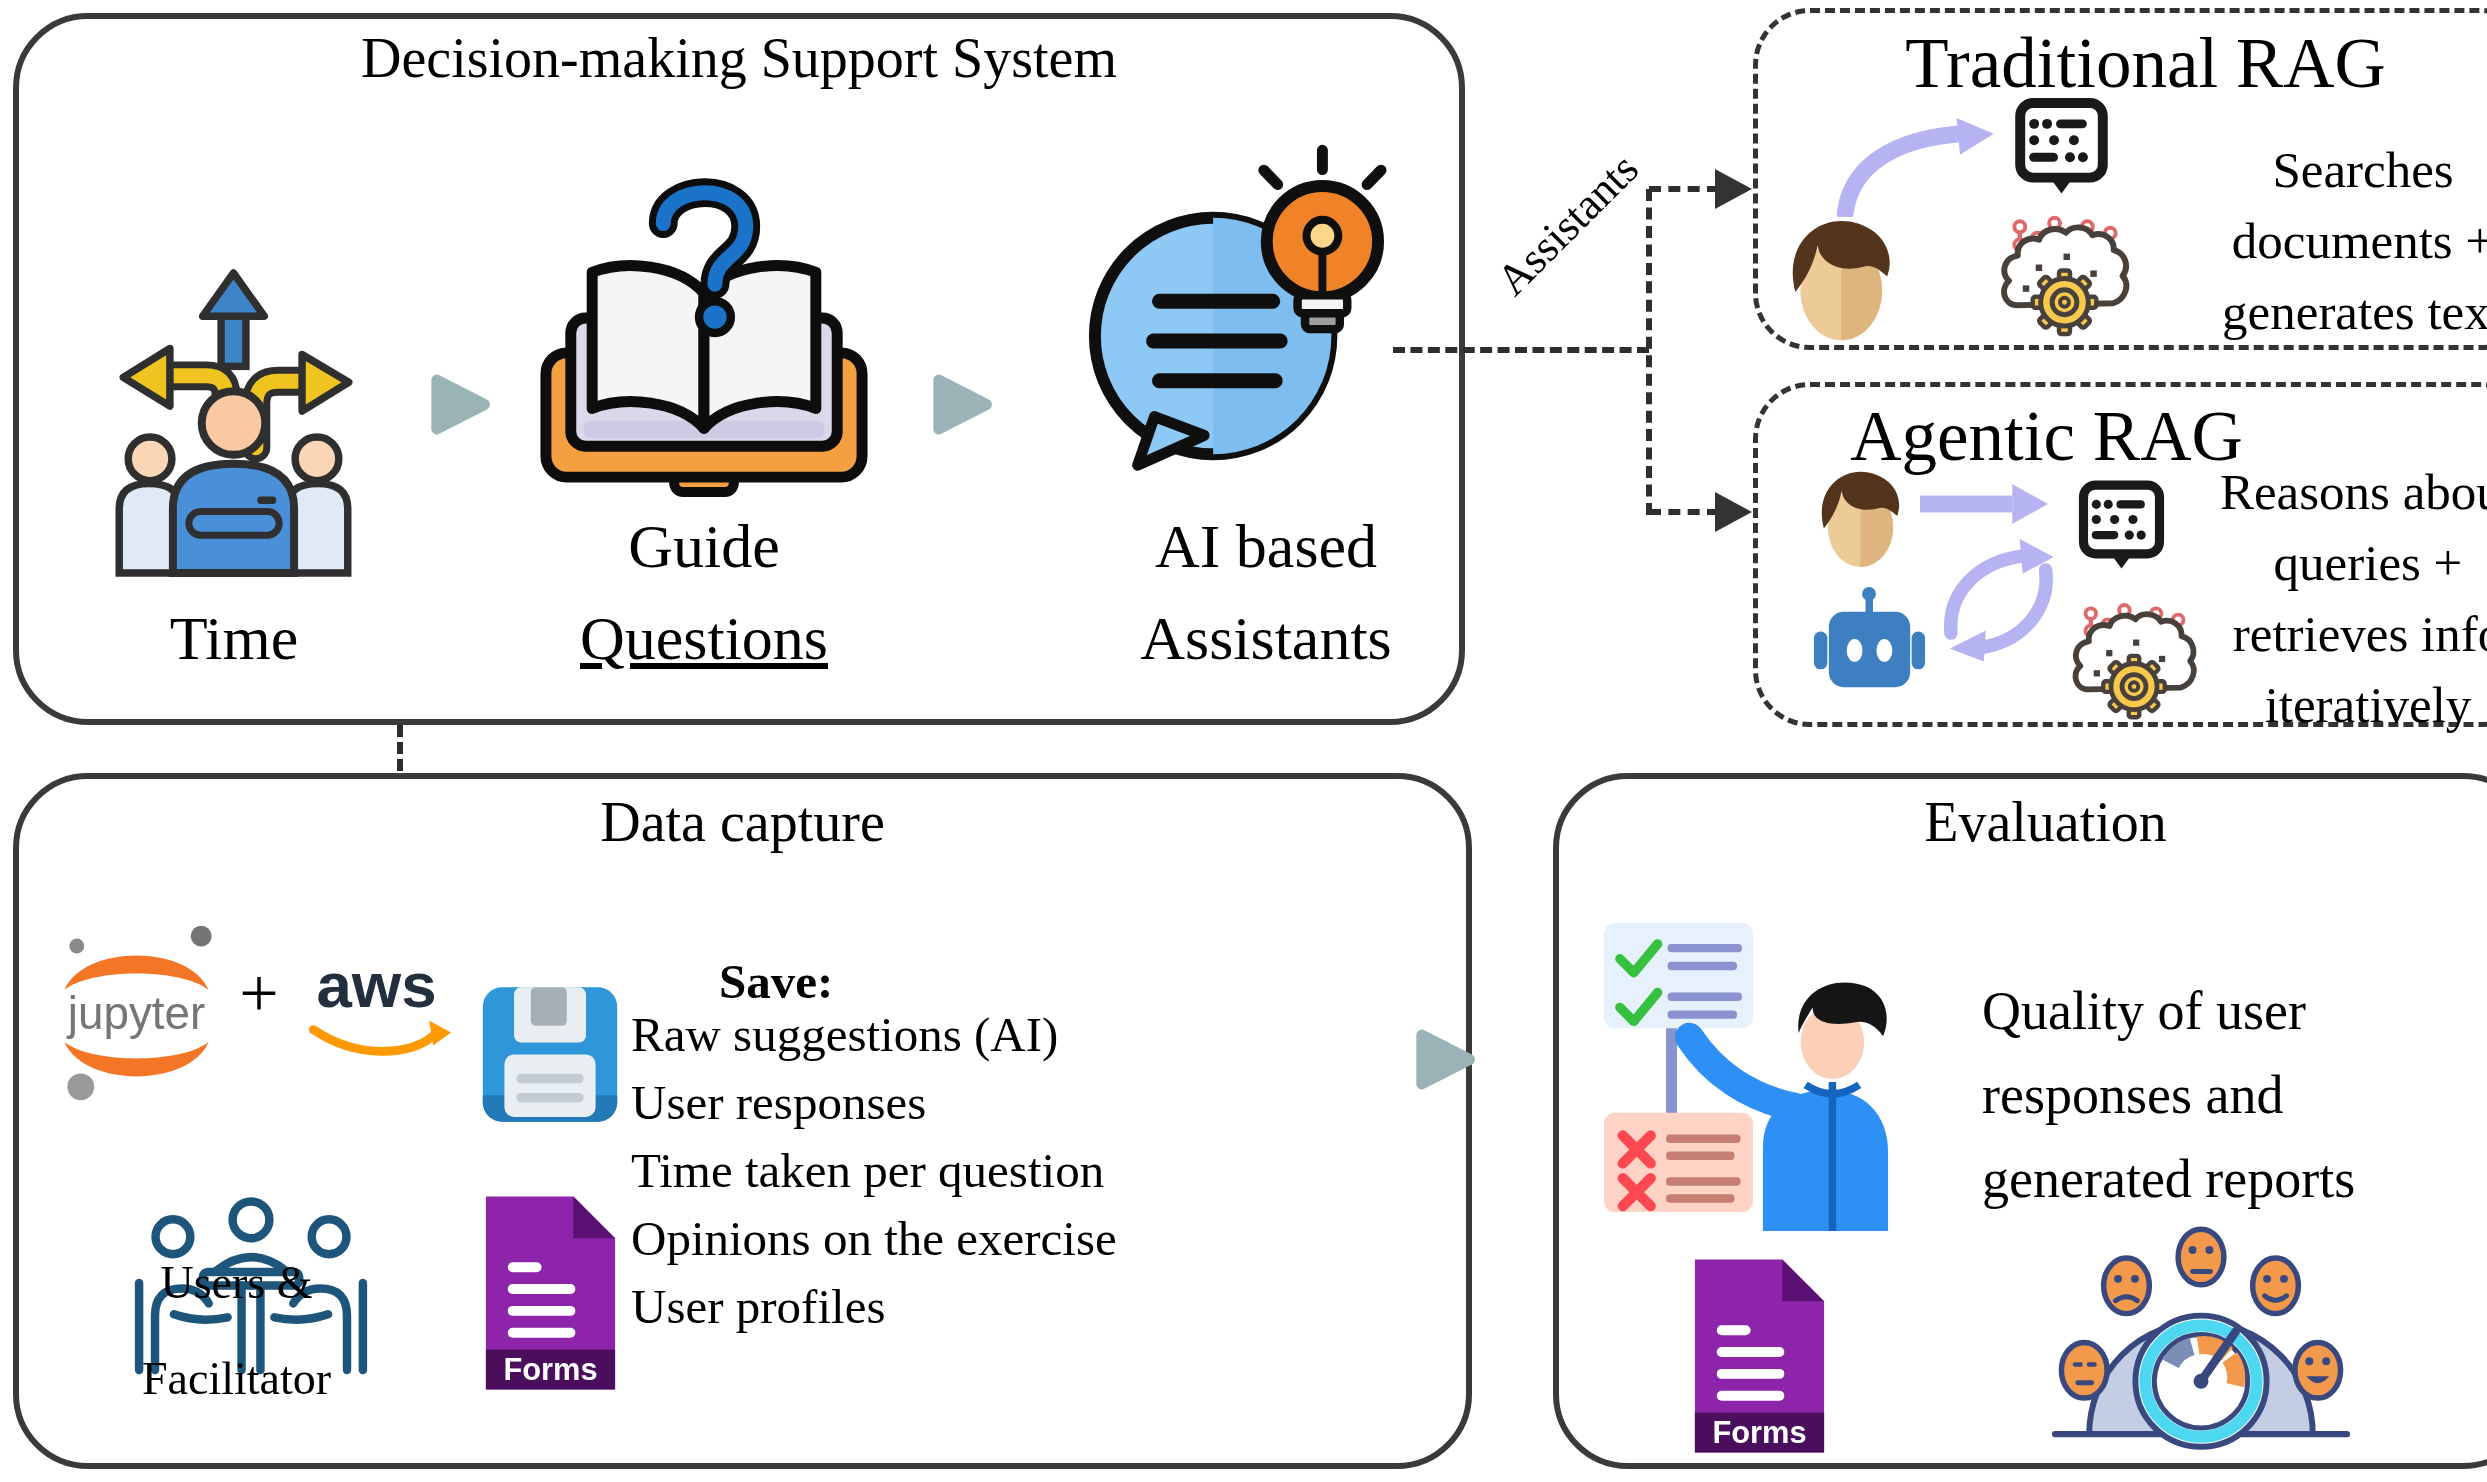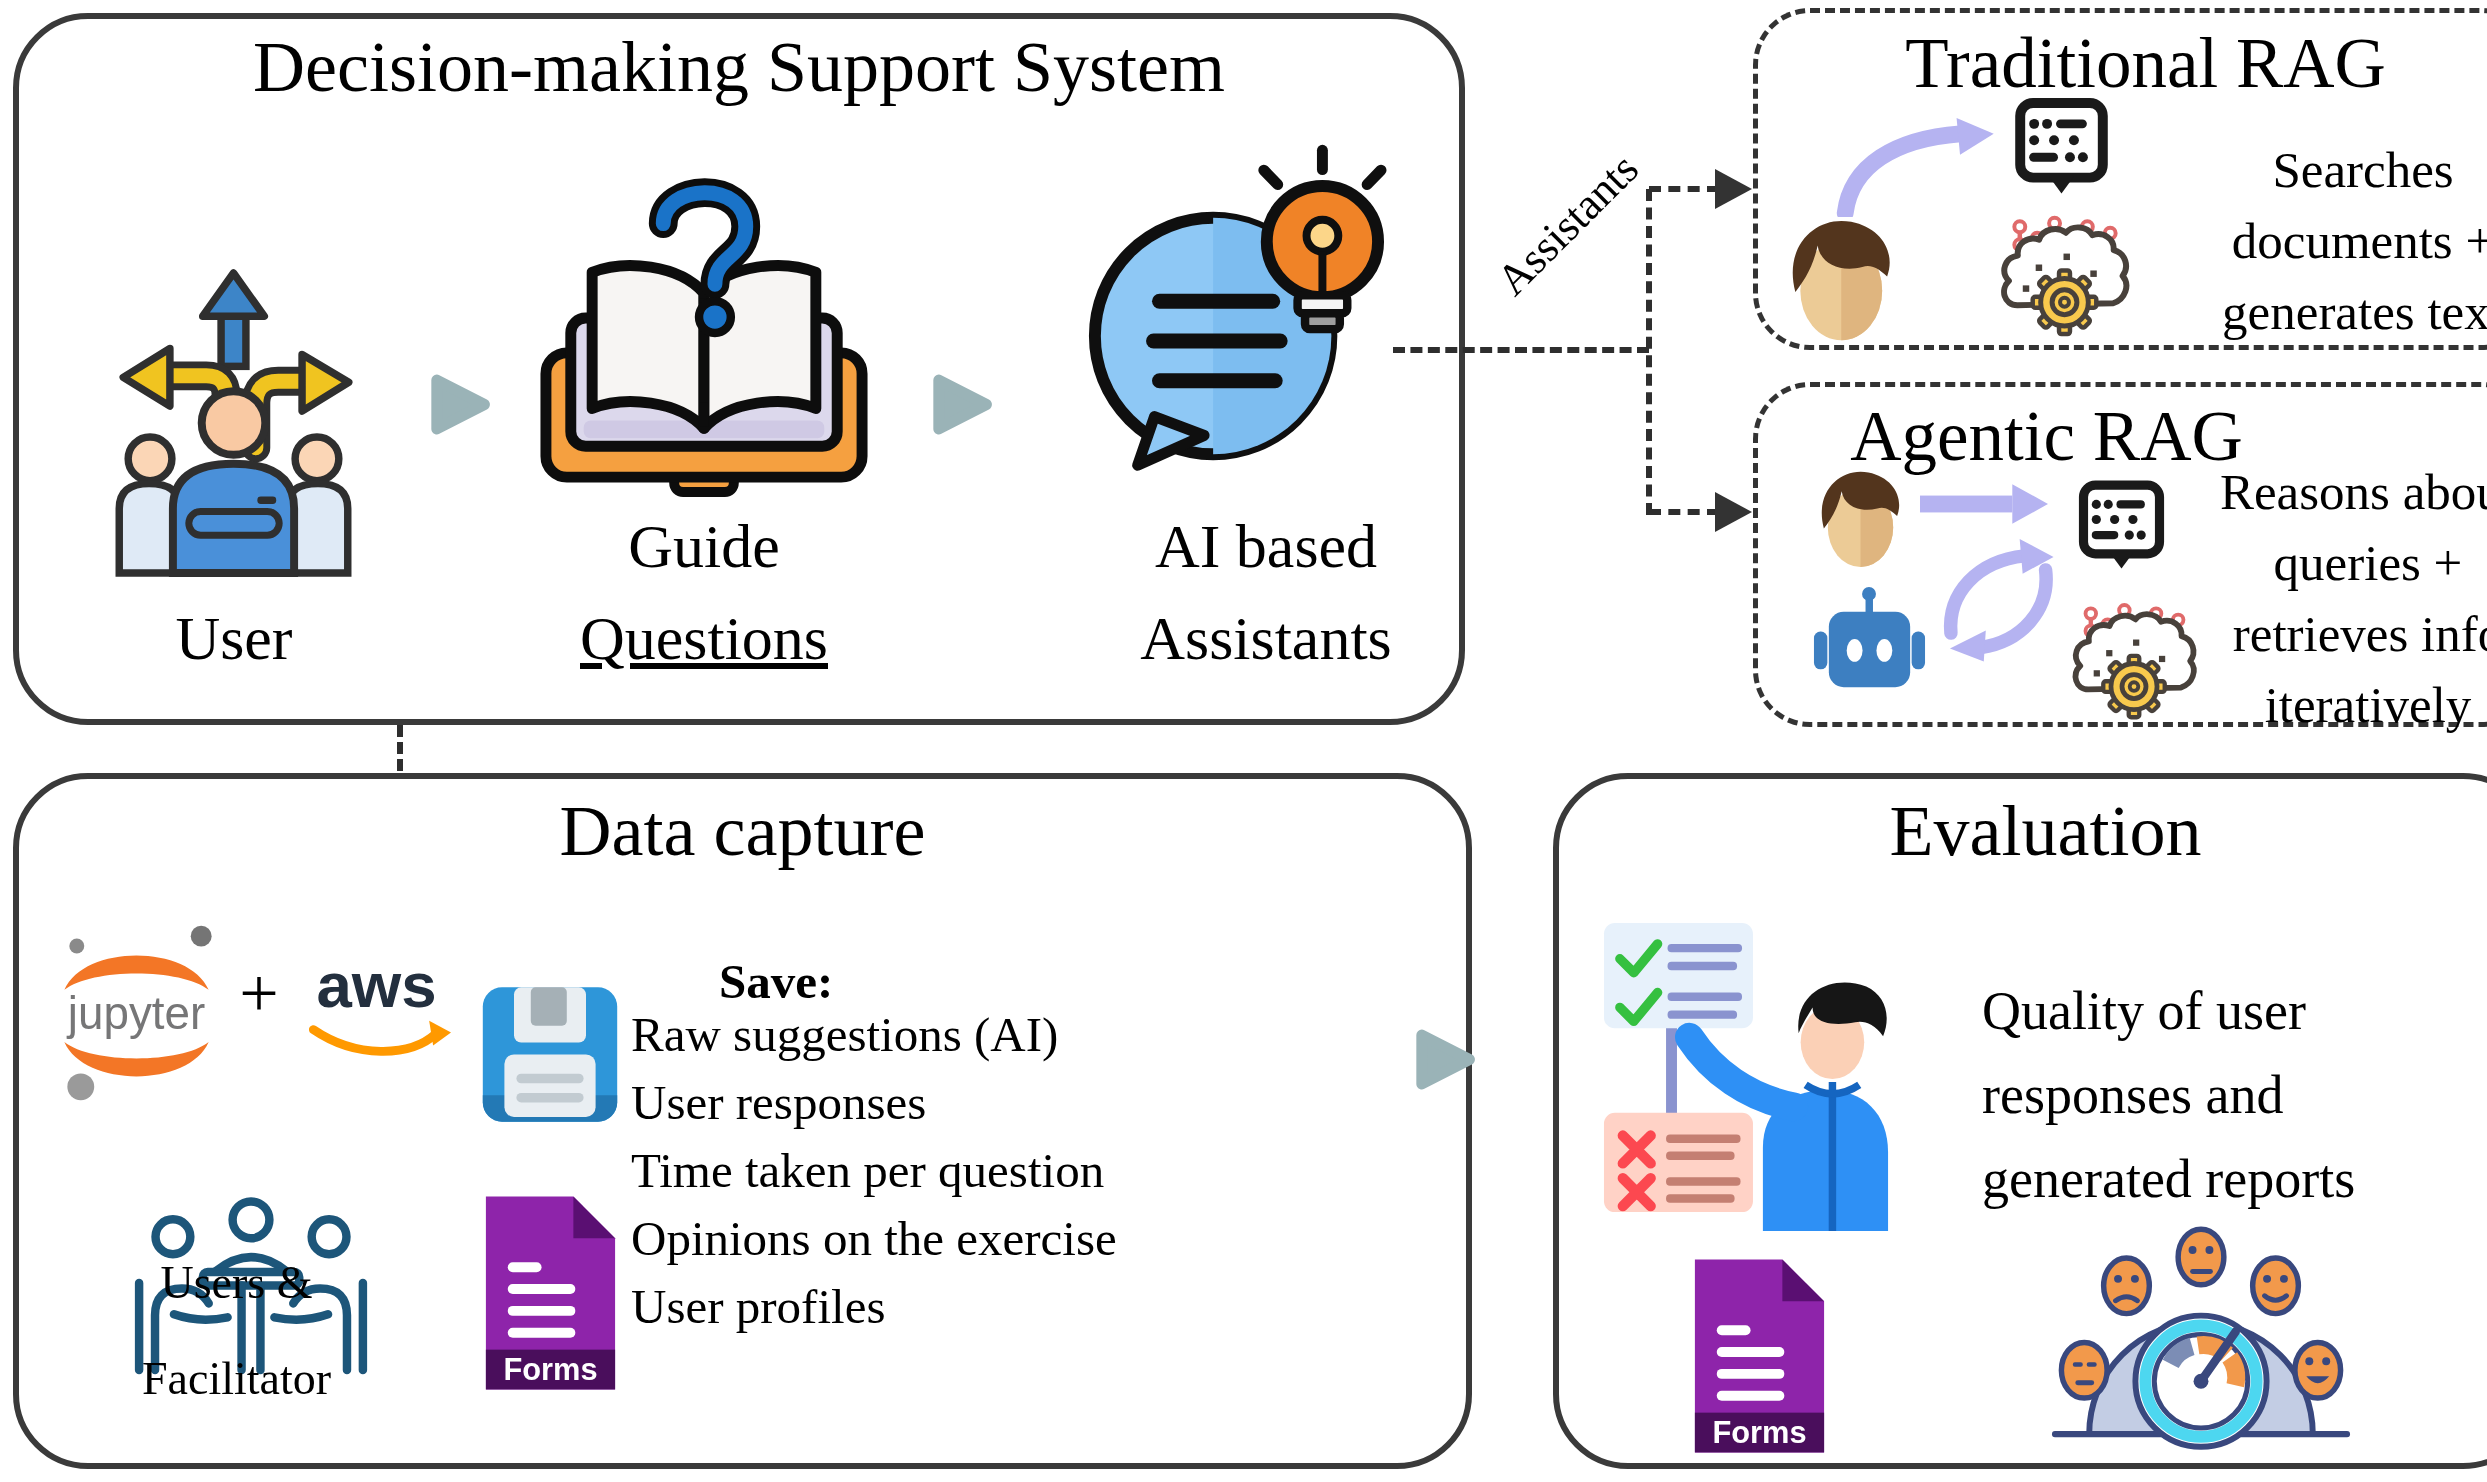--- a/index.html
+++ b/index.html
@@ -1,21 +1,21 @@
 <!DOCTYPE html>
 <html style="font-size:8px"><head>
 <meta charset="utf-8">
 <style>
   html,body{margin:0;padding:0;background:#fff;}
   #canvas{position:relative;width:2551px;height:1482px;background:#ffffff;overflow:hidden;
           font-family:"Liberation Serif","DejaVu Serif",serif;color:#000;}
   .abs{position:absolute;}
   .box{position:absolute;border:6.5px solid #3a3a3a;border-radius:75px;background:#fff;box-sizing:border-box;}
   .dashedbox{position:absolute;border:5.5px dashed #333;border-radius:57px;background:#fff;box-sizing:border-box;}
-  .title{position:absolute;text-align:center;font-size:72px;line-height:1.15;white-space:nowrap;}
+  .title{position:absolute;text-align:center;font-size:56px;line-height:1.15;white-space:nowrap;}
   .ragtitle{position:absolute;text-align:center;font-size:71px;line-height:1.1;white-space:nowrap;}
   .itemlabel{position:absolute;text-align:center;font-size:62px;line-height:1.1;white-space:nowrap;}
   .desc{position:absolute;text-align:center;font-size:51px;line-height:71px;white-space:nowrap;}
   .descleft{position:absolute;text-align:left;font-size:54px;line-height:84px;white-space:nowrap;}
   .savelist{position:absolute;font-size:49px;line-height:68px;white-space:nowrap;}
   .dash-h{position:absolute;border-top:6.5px dashed #2e2e2e;}
   .dash-v{position:absolute;border-left:6.5px dashed #2e2e2e;}
   .arrow-right{position:absolute;width:0;height:0;border-top:20px solid transparent;border-bottom:20px solid transparent;border-left:37px solid #333;}
   .arrow-down{position:absolute;width:0;height:0;border-left:20px solid transparent;border-right:20px solid transparent;border-top:37px solid #333;}
   .assist{position:absolute;font-size:44px;transform:rotate(-45deg);text-align:center;white-space:nowrap;}
@@ -40,21 +40,21 @@
     <polygon points="378,172 472,228 378,286" fill="#f0c420" stroke="#2f2f2f" stroke-width="15" stroke-linejoin="round"></polygon>
     <circle cx="72" cy="382" r="44" fill="#fbd6b6" stroke="#2f2f2f" stroke-width="15"></circle>
     <path d="M10,612 V482 Q10,432 70,432 Q132,432 132,480 V612 Z" fill="#dfeaf6" stroke="#2f2f2f" stroke-width="15"></path>
     <circle cx="408" cy="382" r="44" fill="#fbd6b6" stroke="#2f2f2f" stroke-width="15"></circle>
     <path d="M348,612 V480 Q348,432 410,432 Q470,432 470,482 V612 Z" fill="#dfeaf6" stroke="#2f2f2f" stroke-width="15"></path>
     <circle cx="240" cy="310" r="64" fill="#f9c9a3" stroke="#2f2f2f" stroke-width="16"></circle>
     <path d="M118,612 V482 Q118,392 240,392 Q362,392 362,482 V612 Z" fill="#4a90d9" stroke="#2f2f2f" stroke-width="16"></path>
     <rect x="150" y="488" width="182" height="48" rx="24" fill="#4a90d9" stroke="#2f2f2f" stroke-width="14"></rect>
     <rect x="288" y="458" width="38" height="15" rx="7" fill="#2f2f2f"></rect>
   </svg>
-  <div class="itemlabel" style="left:65px;top:604px;width:338px;">User</div>
+  <div class="itemlabel" style="left:65px;top:604px;width:338px;">Time</div>
 
   <svg class="abs" style="left:427px;top:374px;" width="66" height="61" viewBox="0 0 100 100">
     <polygon points="12,10 90,50 12,90" fill="#9ab3b7" stroke="#9ab3b7" stroke-width="18" stroke-linejoin="round"></polygon>
   </svg>
 
   <svg class="abs" style="left:535px;top:144px;" width="338" height="368" viewBox="0 0 680 740">
     <rect x="280" y="640" width="120" height="60" rx="18" fill="#f5a040" stroke="#0d0d0d" stroke-width="20"></rect>
     <rect x="22" y="420" width="636" height="250" rx="42" fill="#f5a040" stroke="#0d0d0d" stroke-width="22"></rect>
     <rect x="72" y="350" width="536" height="258" rx="30" fill="#dcd8ec" stroke="#0d0d0d" stroke-width="22"></rect>
     <rect x="98" y="556" width="484" height="36" rx="14" fill="#cfc9e4"></rect>

